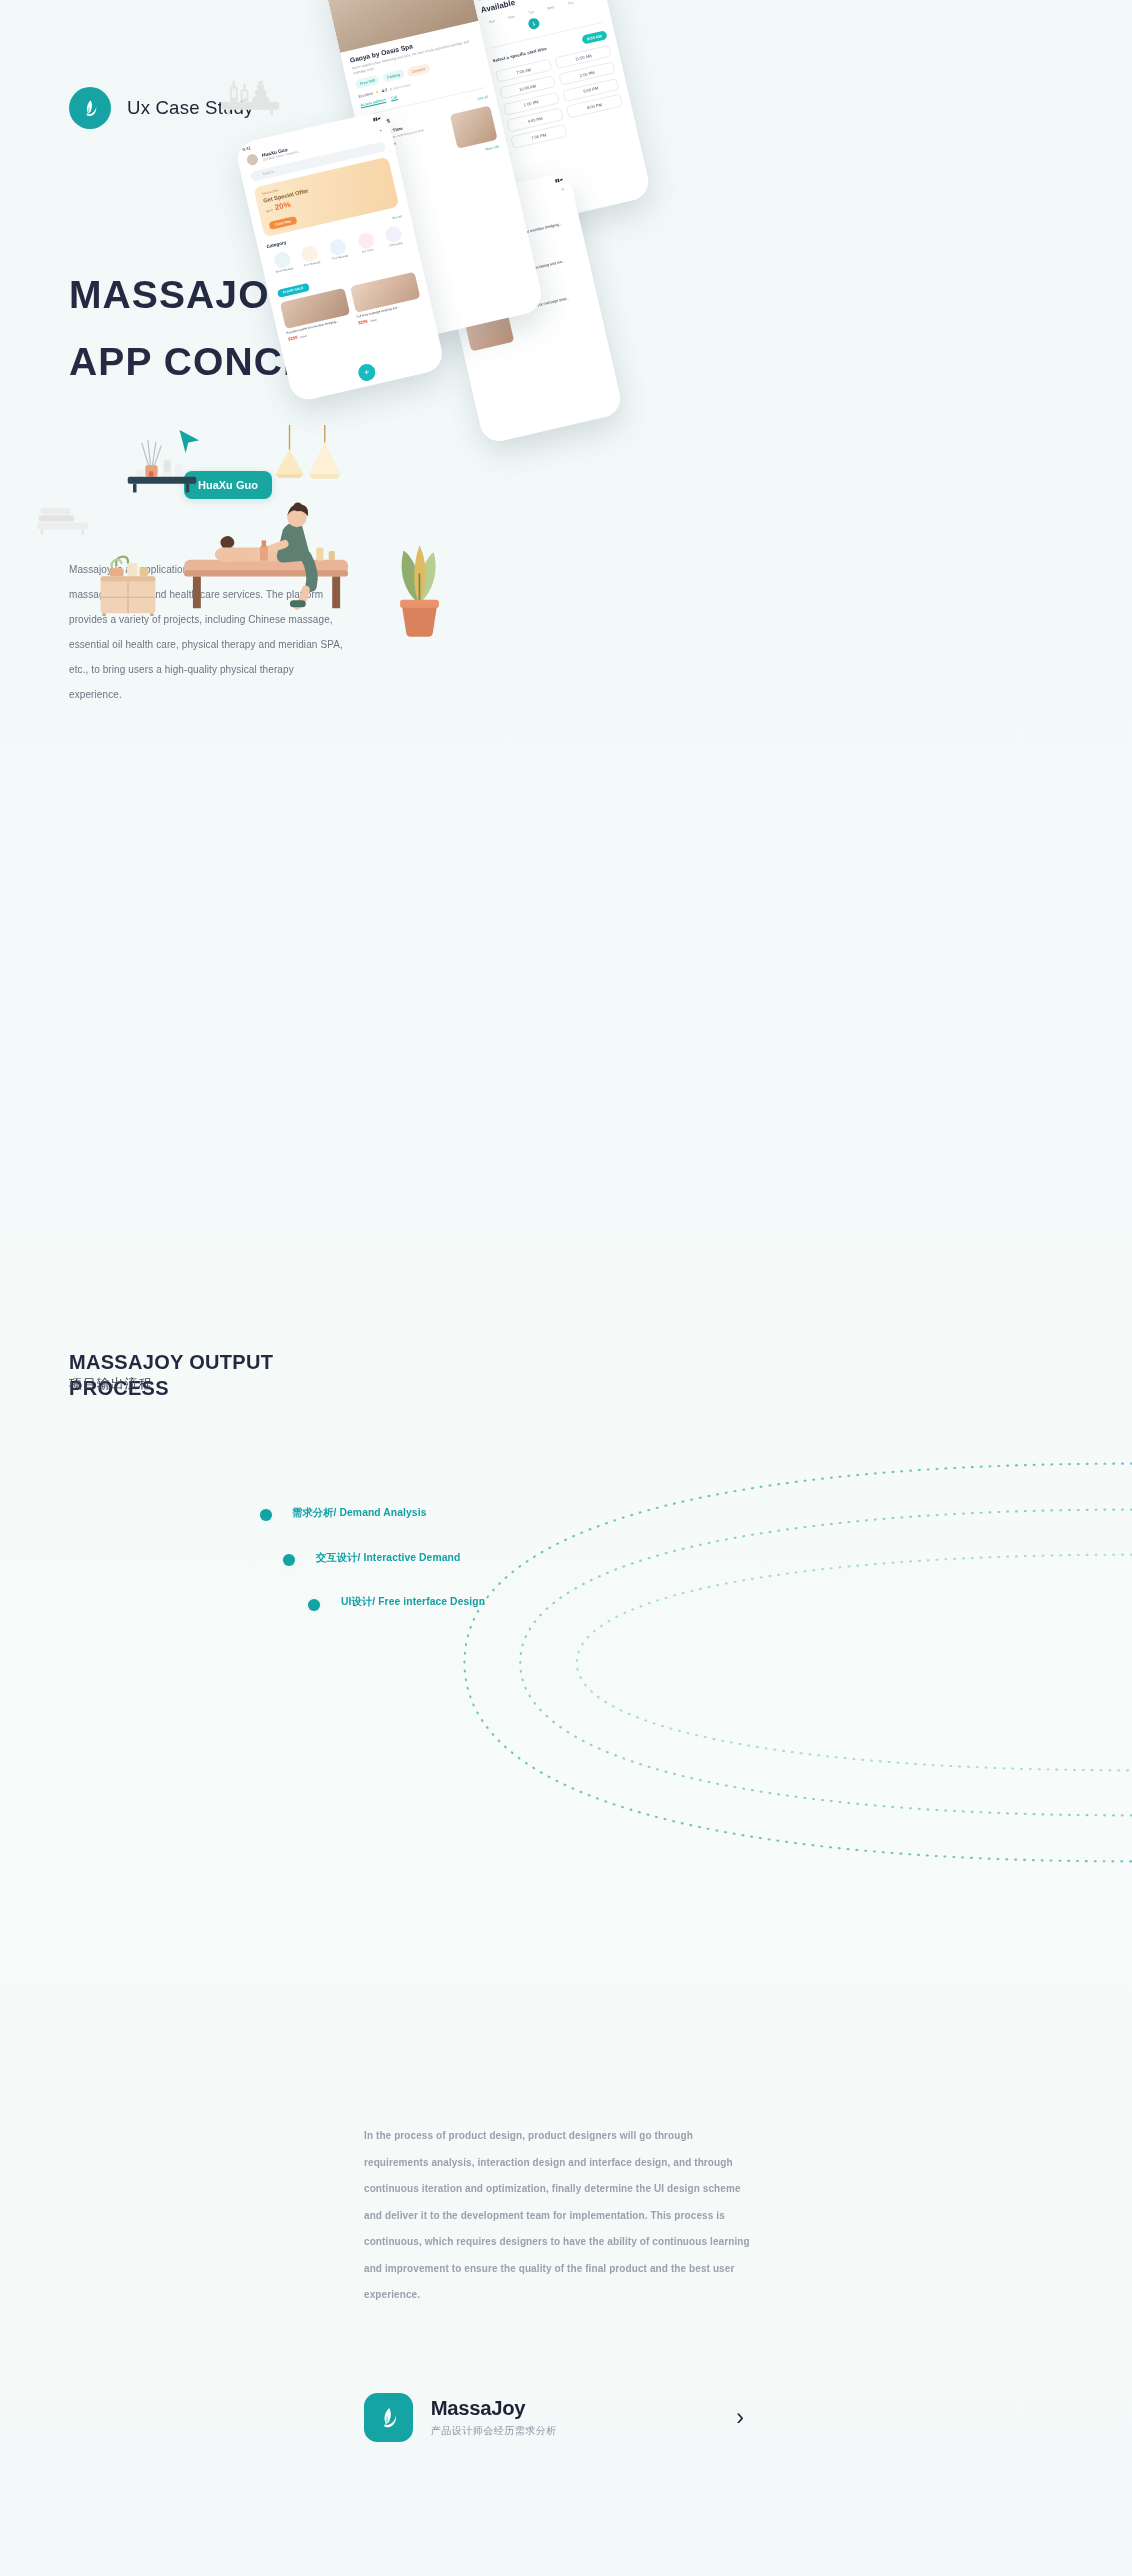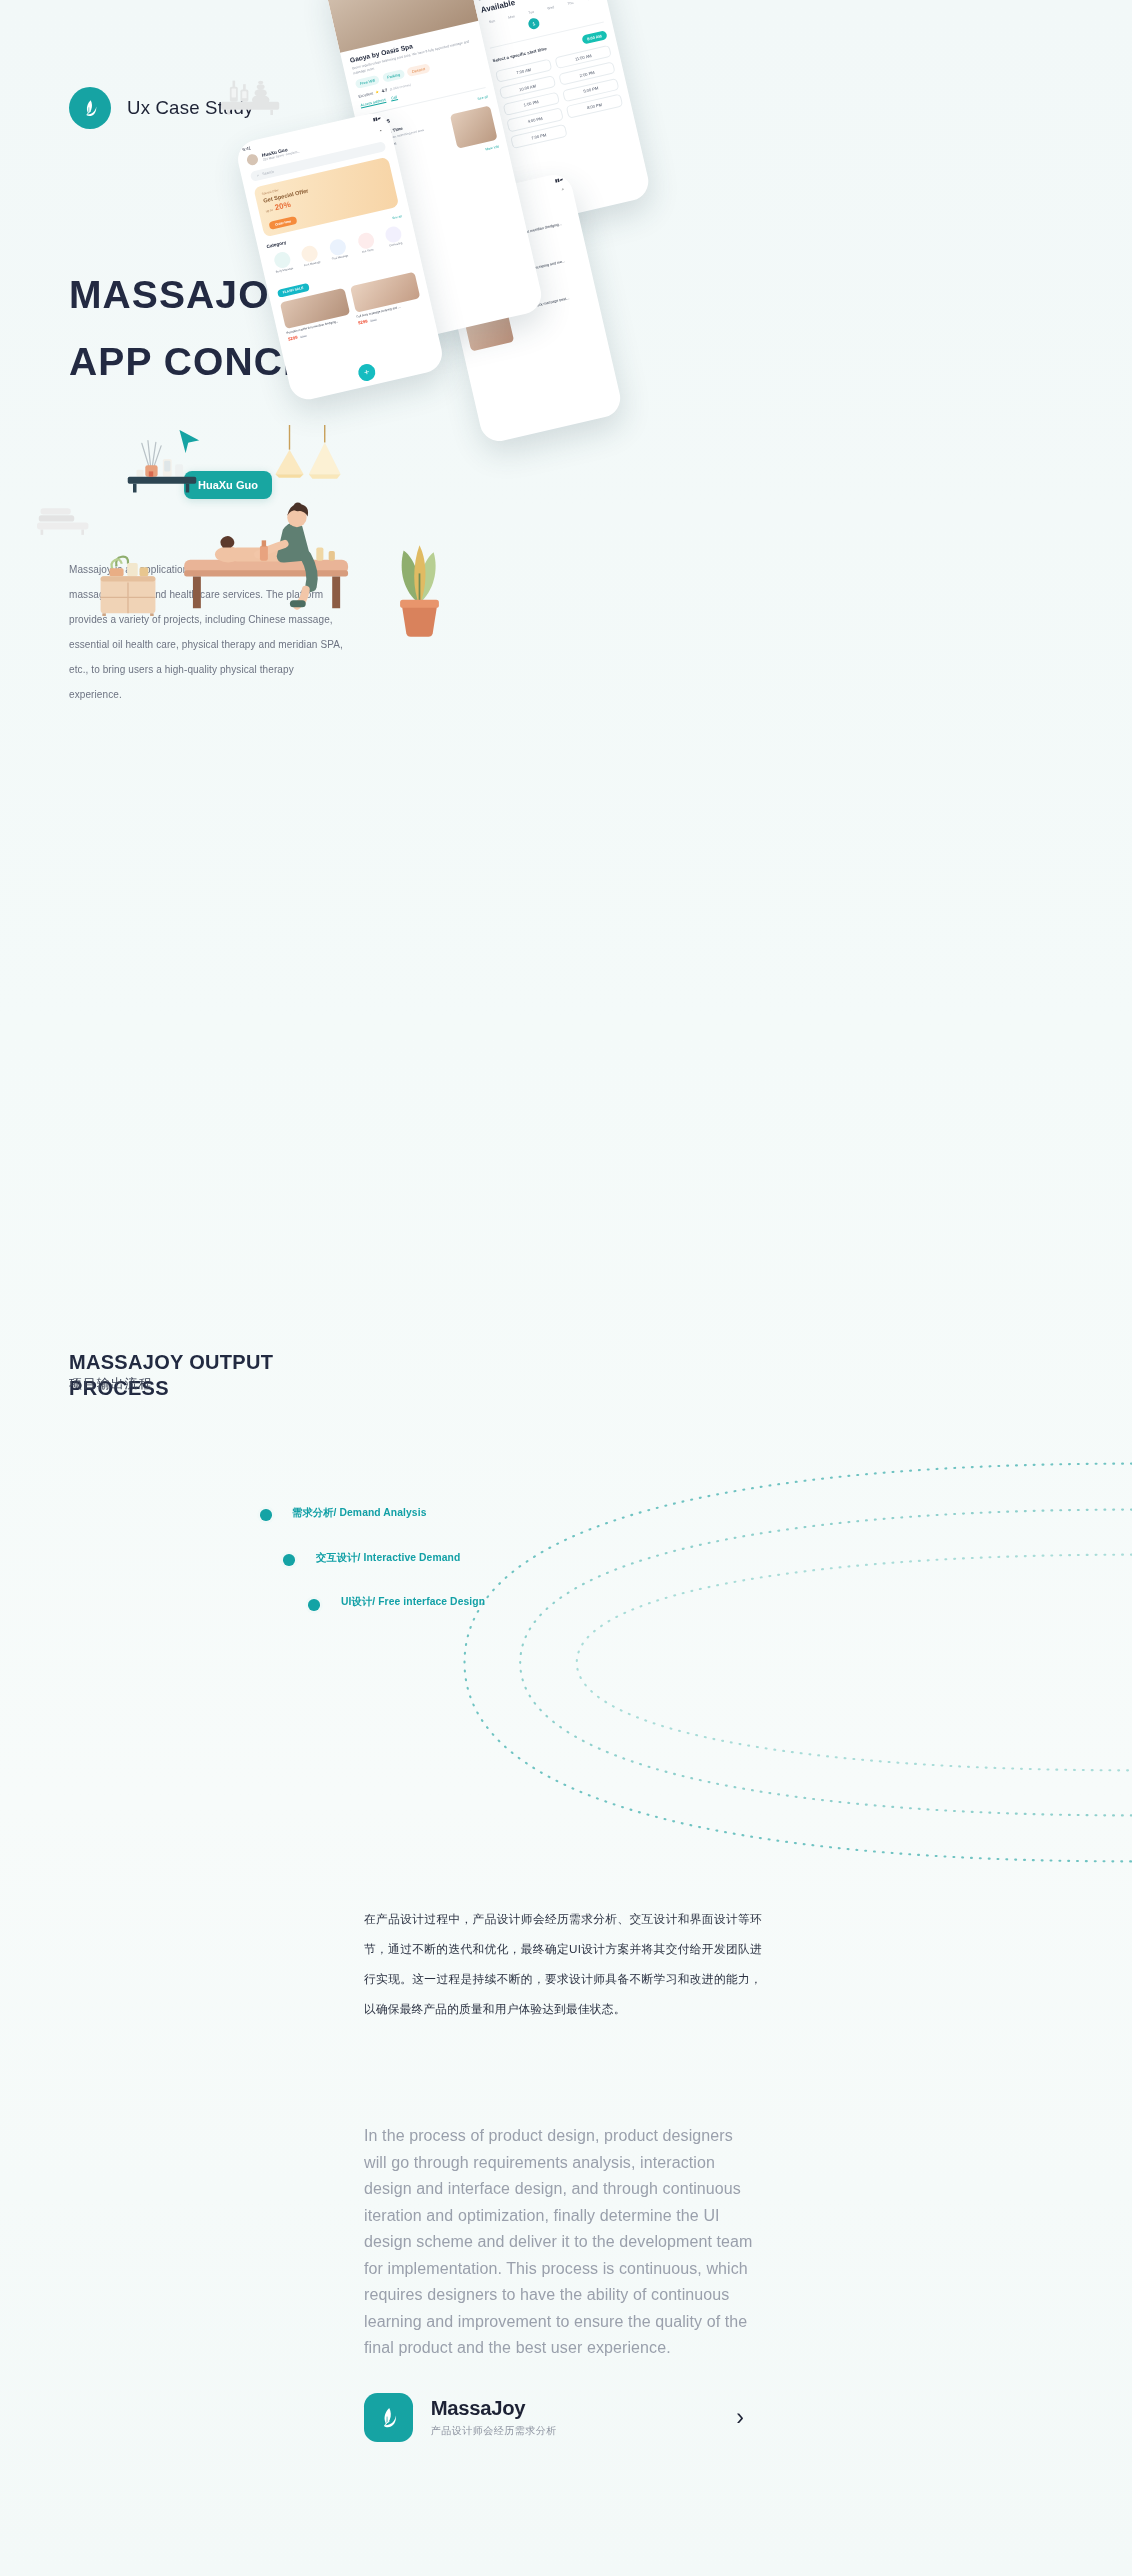--- a/index.html
+++ b/index.html
@@ -109,21 +109,21 @@
     background: #14a3a5; box-shadow: 0 0 0 2.7px #f1f9f8;
   }
 
   .body-cn {
     position: absolute; left: 364px; top: 1904px; width: 398px;
     font-size: 11.7px; line-height: 30px; color: #2b3242; letter-spacing: 0.2px;
     text-align: justify;
   }
   .body-en {
     position: absolute; left: 364px; top: 2123px; width: 391px;
-    font-size: 16px; line-height: 26.5px; color: #9aa0ac; letter-spacing: 0.1px;
+    font-size: 10px; line-height: 26.5px; color: #9aa0ac; letter-spacing: 0.1px; font-weight: bold;
   }
 
   
   .footer { position: absolute; left: 364px; top: 2393px; width: 380px; display: flex; align-items: center; }
   .footer-logo {
     width: 49px; height: 49px; border-radius: 13.3px; background: #16a3a3;
     display: flex; align-items: center; justify-content: center; flex: 0 0 auto;
   }
   .footer-text { margin-left: 17.7px; }
   .footer-title { font-size: 20.3px; font-weight: 800; color: #1d2235; letter-spacing: -0.3px; line-height: 1.15; }
@@ -484,21 +484,20 @@
 
   <div class="proc-dot" style="left:260px; top:1509px;"></div>
   <div class="proc-label" style="left:292px; top:1506px;">需求分析/ Demand Analysis</div>
 
   <div class="proc-dot" style="left:283px; top:1554px;"></div>
   <div class="proc-label" style="left:316px; top:1551px;">交互设计/ Interactive Demand</div>
 
   <div class="proc-dot" style="left:308px; top:1599px;"></div>
   <div class="proc-label" style="left:341px; top:1595px;">UI设计/ Free interface Design</div>
 
-  <div class="body-cn">在产品设计过程中，产品设计师会经历需求分析、交互设计和界面设计等环节，通过不断的迭代和优化，最终确定UI设计方案并将其交付给开发团队进行实现。这一过程是持续不断的，要求设计师具备不断学习和改进的能力，以确保最终产品的质量和用户体验达到最佳状态。</div>
   <div class="body-en">In the process of product design, product designers will go through requirements analysis, interaction design and interface design, and through continuous iteration and optimization, finally determine the UI design scheme and deliver it to the development team for implementation. This process is continuous, which requires designers to have the ability of continuous learning and improvement to ensure the quality of the final product and the best user experience.</div>
 
   <div class="footer">
     <div class="footer-logo">
       <svg width="28" height="28" viewBox="0 0 26 26" aria-hidden="true">
         <path d="M13.2 3.6c1.8 3.4 2.0 7.2 0.6 10.7-0.5 1.3-1.3 2.5-2.2 3.5l-0.1-5.8c0-0.4-0.6-0.4-0.6 0l-0.2 7.2c-0.9-1.3-1.5-2.8-1.7-4.4C8.4 10.6 10.2 6.3 13.2 3.6z" fill="#ffffff"></path>
         <path d="M19.5 10.6c-0.4 3.6-2.6 6.8-5.9 8.3-1.3 0.6-2.7 0.9-4.1 0.9 1.0-1.4 2.3-2.6 3.8-3.4 0.35-0.2 0.06-0.72-0.3-0.52-2.0 1.05-3.6 2.6-4.7 4.5 1.5 1.25 4.3 1.5 6.5 0.5C18.0 19.4 19.9 15.1 19.5 10.6z" fill="#ffffff"></path>
       </svg>
     </div>
     <div class="footer-text">

